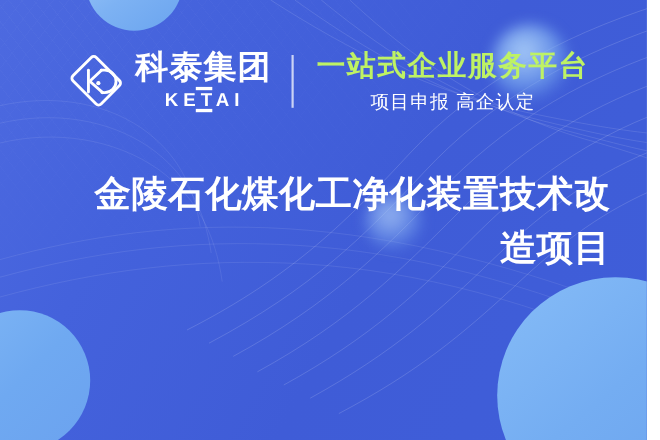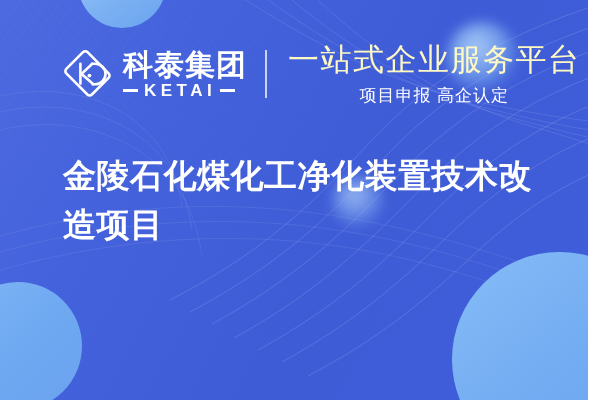--- a/index.html
+++ b/index.html
@@ -107,20 +107,21 @@
     font-size: 30px;
     font-weight: 700;
     letter-spacing: 1px;
     line-height: 1.06;
     white-space: nowrap;
   }
   .brand-en {
     display: flex;
     align-items: center;
     margin-top: 2px;
+    flex-direction: column;
   }
   .brand-en .dash {
     display: block;
     width: 15px;
     height: 3px;
     background: #ffffff;
   }
   .brand-en .word {
     color: #ffffff;
     font-size: 17px;
@@ -139,23 +140,23 @@
     flex: 0 0 2px;
   }
 
   .tagline {
     margin-left: 21px;
     display: flex;
     flex-direction: column;
     justify-content: center;
   }
   .tagline-main {
-    color: #fef9c3;
-    font-size: 31px;
-    font-weight: 400;
+    color: #bef264;
+    font-size: 26px;
+    font-weight: 700;
     letter-spacing: 1.5px;
     line-height: 1.15;
     white-space: nowrap;
   }
   .tagline-sub {
     color: #ffffff;
     font-size: 17px;
     font-weight: 400;
     letter-spacing: 1px;
     line-height: 1.2;
@@ -168,20 +169,21 @@
   .title {
     position: absolute;
     left: 63px;
     top: 152px;
     width: 492px;
     color: #ffffff;
     font-size: 33px;
     font-weight: 700;
     line-height: 1.48;
     letter-spacing: 0.5px;
+    text-align: right;
   }
 </style>
 </head>
 <body>
 
 <div id="banner">
 
   <div class="bg-base"></div>
 
   <div class="bg-mesh"></div>

